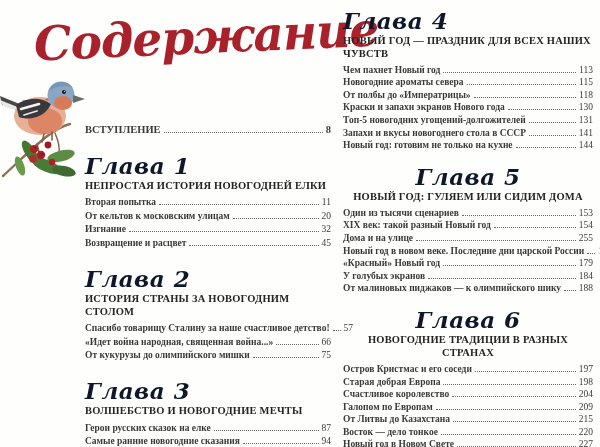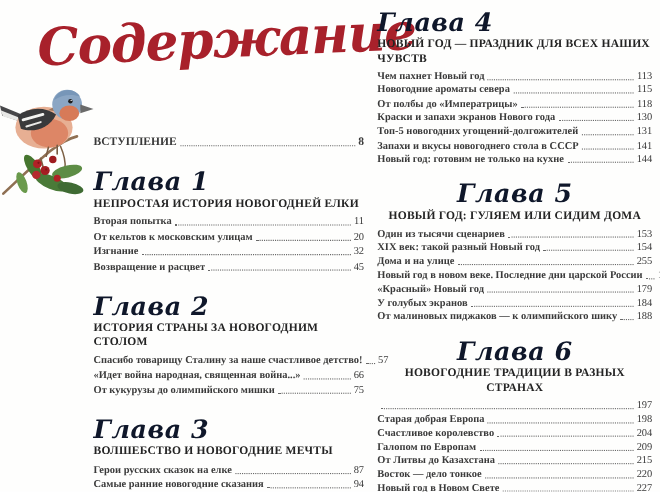--- a/index.html
+++ b/index.html
@@ -237,20 +237,21 @@
           <div class="row">
             <span class="lbl">От малиновых пиджаков — к олимпийского шику</span>
             <span class="dots"></span>
             <span class="pg">188</span>
           </div>
         </div>
         <div class="chapter">
           <div class="script-num">Глава 6</div>
           <div class="chap-title">НОВОГОДНИЕ ТРАДИЦИИ В РАЗНЫХ СТРАНАХ</div>
           <div class="row">
+            <span class="lbl">Остров Кристмас и его соседи</span>
             <span class="dots"></span>
             <span class="pg">197</span>
           </div>
           <div class="row">
             <span class="lbl">Старая добрая Европа</span>
             <span class="dots"></span>
             <span class="pg">198</span>
           </div>
           <div class="row">
             <span class="lbl">Счастливое королевство</span>

